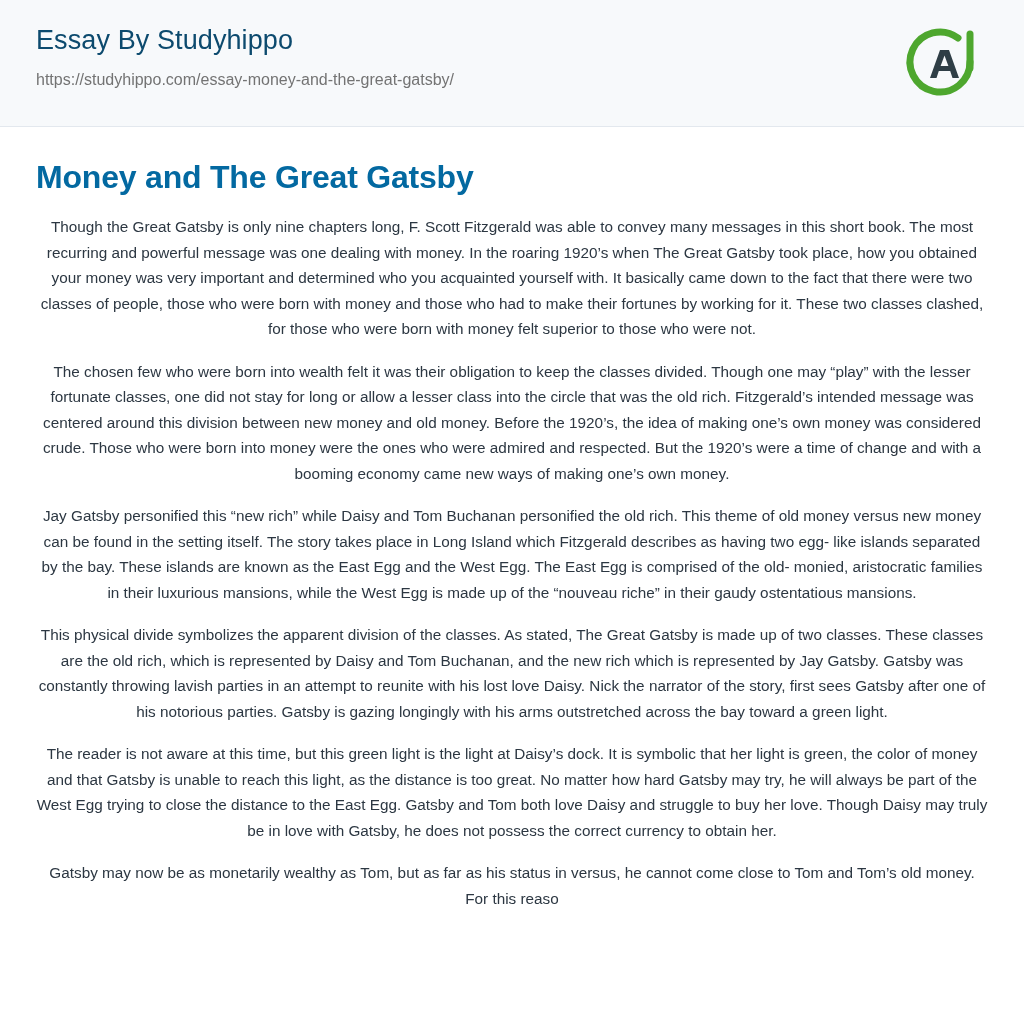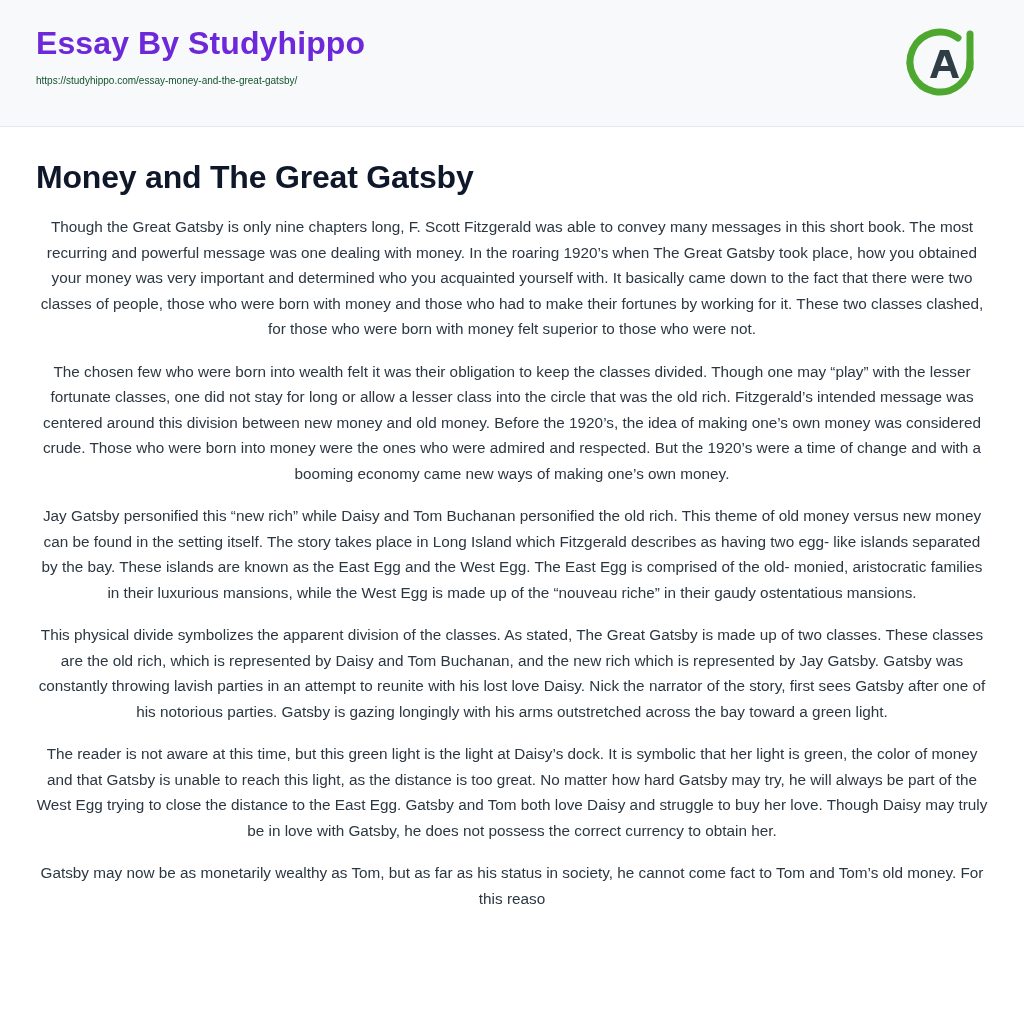--- a/index.html
+++ b/index.html
@@ -33,48 +33,48 @@
     justify-content: space-between;
     box-sizing: border-box;
     height: 127px;
   }
   .brand-block {
     display: flex;
     flex-direction: column;
     gap: 14px;
   }
   .brand-title {
-    font-size: 32px;
-    font-weight: bold;
-    color: #6d28d9;
+    font-size: 27px;
+    font-weight: normal;
+    color: #0c4a6e;
     letter-spacing: 0.1px;
     line-height: 1.1;
   }
   .brand-url {
-    font-size: 10px;
-    color: #14532d;
+    font-size: 16px;
+    color: #737373;
     line-height: 1.2;
   }
   .logo-wrap {
     width: 80px;
     height: 80px;
     position: relative;
     margin-right: 8px;
     margin-top: -2px;
   }
 
   
   .article {
     padding: 26px 36px 0 36px;
     box-sizing: border-box;
   }
   .article-title {
     font-size: 32px;
     font-weight: bold;
-    color: #0f172a;
+    color: #0369a1;
     margin: 6px 0 18px 0;
     letter-spacing: -0.2px;
   }
   .para {
     font-size: 15.3px;
     line-height: 25.5px;
     color: #2c3742;
     margin: 0 0 17px 0;
     text-align: center;
   }
@@ -102,16 +102,16 @@
     </div>
   </div>
 
   <div class="article">
     <h1 class="article-title">Money and The Great Gatsby</h1>
     <p class="para">Though the Great Gatsby is only nine chapters long, F. Scott Fitzgerald was able to convey many messages in this short book. The most recurring and powerful message was one dealing with money. In the roaring 1920’s when The Great Gatsby took place, how you obtained your money was very important and determined who you acquainted yourself with. It basically came down to the fact that there were two classes of people, those who were born with money and those who had to make their fortunes by working for it. These two classes clashed, for those who were born with money felt superior to those who were not.</p>
     <p class="para">The chosen few who were born into wealth felt it was their obligation to keep the classes divided. Though one may “play” with the lesser fortunate classes, one did not stay for long or allow a lesser class into the circle that was the old rich. Fitzgerald’s intended message was centered around this division between new money and old money. Before the 1920’s, the idea of making one’s own money was considered crude. Those who were born into money were the ones who were admired and respected. But the 1920’s were a time of change and with a booming economy came new ways of making one’s own money.</p>
     <p class="para">Jay Gatsby personified this “new rich” while Daisy and Tom Buchanan personified the old rich. This theme of old money versus new money can be found in the setting itself. The story takes place in Long Island which Fitzgerald describes as having two egg- like islands separated by the bay. These islands are known as the East Egg and the West Egg. The East Egg is comprised of the old- monied, aristocratic families in their luxurious mansions, while the West Egg is made up of the “nouveau riche” in their gaudy ostentatious mansions.</p>
     <p class="para">This physical divide symbolizes the apparent division of the classes. As stated, The Great Gatsby is made up of two classes. These classes are the old rich, which is represented by Daisy and Tom Buchanan, and the new rich which is represented by Jay Gatsby. Gatsby was constantly throwing lavish parties in an attempt to reunite with his lost love Daisy. Nick the narrator of the story, first sees Gatsby after one of his notorious parties. Gatsby is gazing longingly with his arms outstretched across the bay toward a green light.</p>
     <p class="para">The reader is not aware at this time, but this green light is the light at Daisy’s dock. It is symbolic that her light is green, the color of money and that Gatsby is unable to reach this light, as the distance is too great. No matter how hard Gatsby may try, he will always be part of the West Egg trying to close the distance to the East Egg. Gatsby and Tom both love Daisy and struggle to buy her love. Though Daisy may truly be in love with Gatsby, he does not possess the correct currency to obtain her.</p>
-    <p class="para">Gatsby may now be as monetarily wealthy as Tom, but as far as his status in society, he cannot come fact to Tom and Tom’s old money. For this reaso</p>
+    <p class="para">Gatsby may now be as monetarily wealthy as Tom, but as far as his status in versus, he cannot come close to Tom and Tom’s old money. For this reaso</p>
   </div>
 
 </div>
 
 </body></html>

